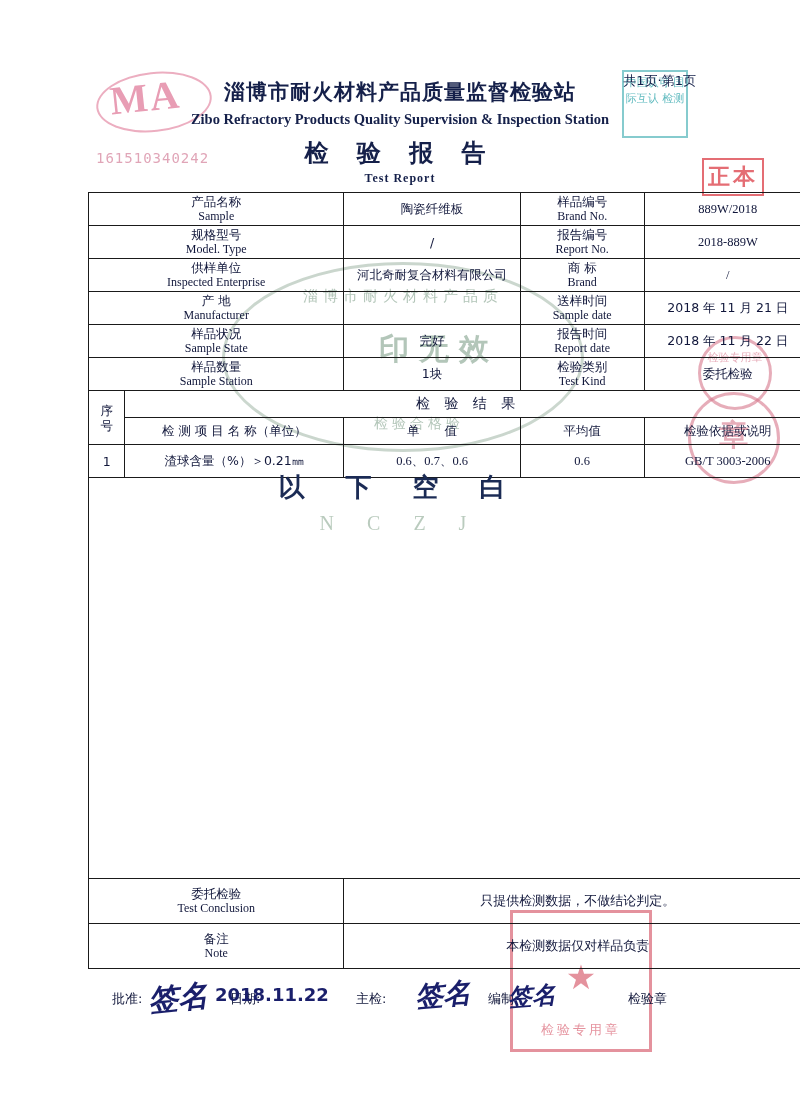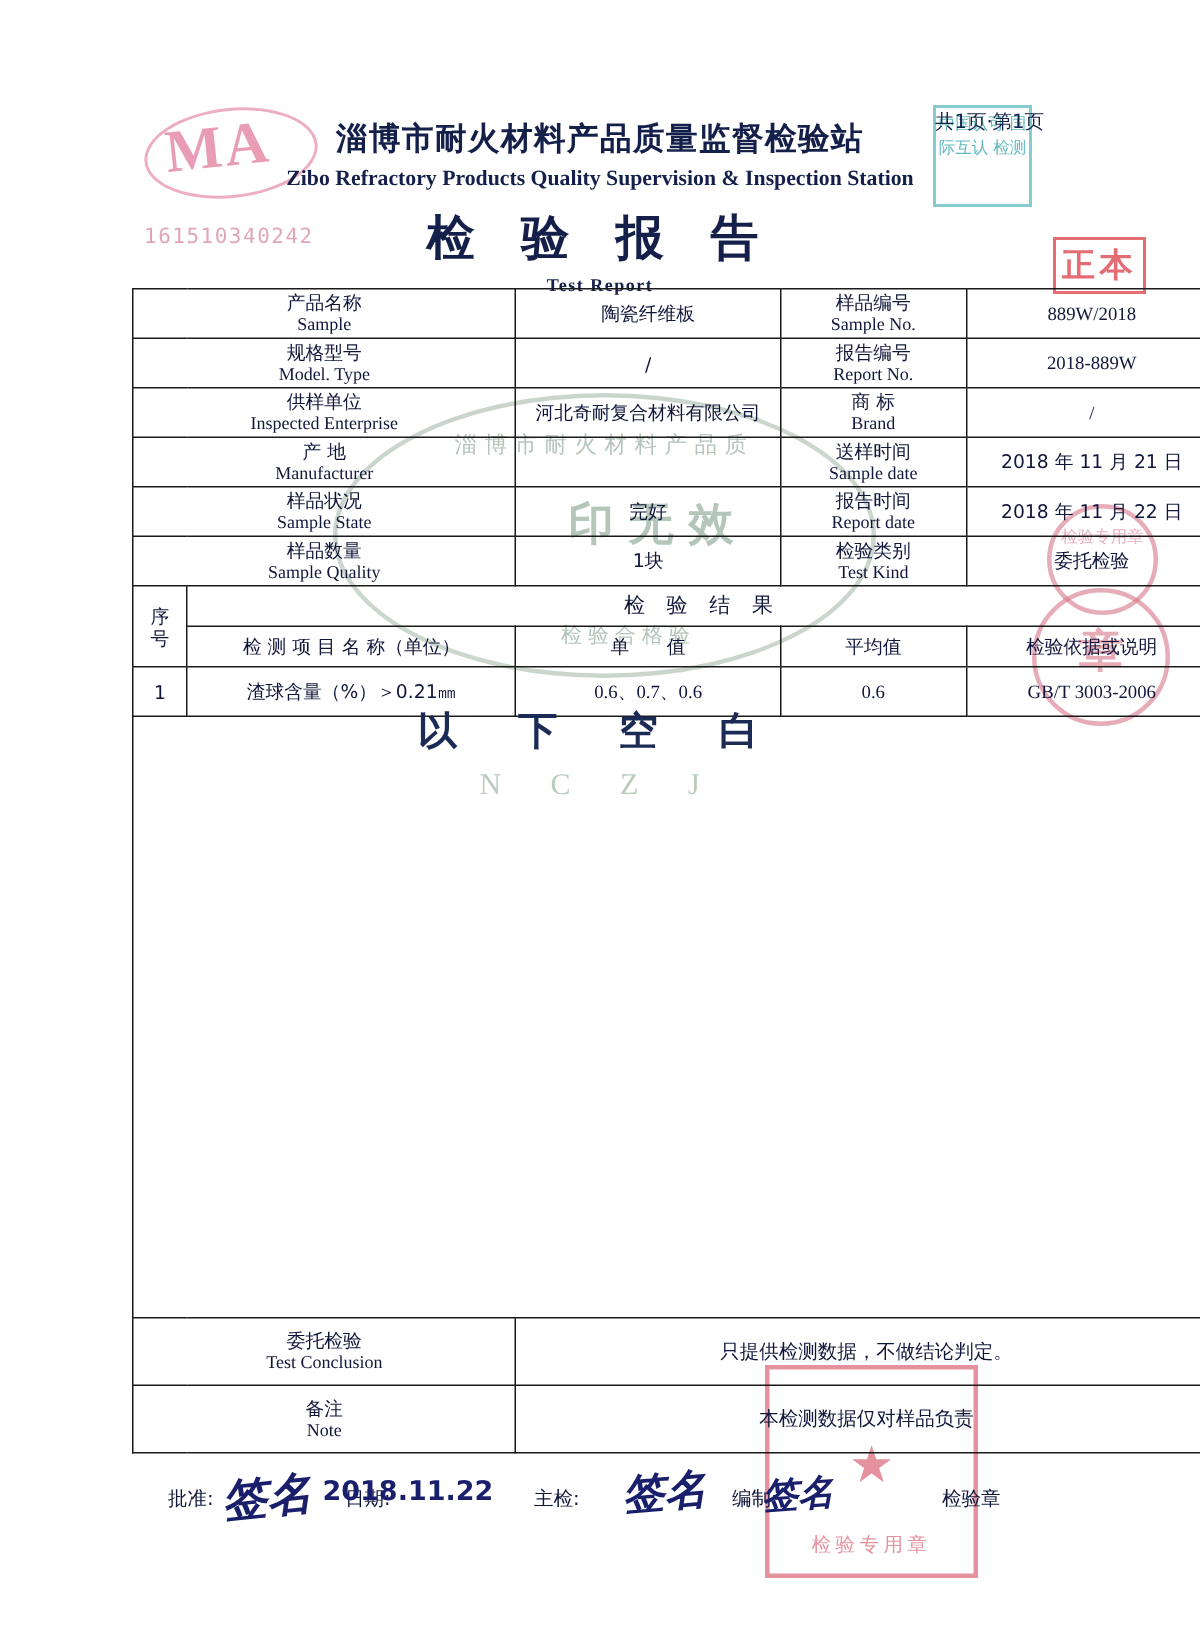--- a/index.html
+++ b/index.html
@@ -39,21 +39,21 @@
     font-family: "DejaVu Sans", sans-serif;
   }
   .title-en {
     font-size: 14.5px;
     font-weight: bold;
     margin-top: 5px;
     color: #15204a;
     font-family: "Liberation Serif", serif;
   }
   .report-cn {
-    font-size: 32px;
+    font-size: 24px;
     font-weight: bold;
     letter-spacing: 10px;
     margin-top: 9px;
     color: #15204a;
     font-family: "DejaVu Sans", sans-serif;
   }
   .report-en {
     font-size: 12px;
     font-weight: bold;
     letter-spacing: 1px;
@@ -398,21 +398,21 @@
   <table class="main">
     <tbody>
         <tr class="row-h">
       <td class="lbl" colspan="2" style="width:148px">
         <span class="cn">产品名称</span>
         <span class="en">Sample</span>
       </td>
       <td class="val" style="width:180px">陶瓷纤维板</td>
       <td class="lbl" style="width:126px">
         <span class="cn">样品编号</span>
-        <span class="en">Sample No.</span>
+        <span class="en">Brand No.</span>
       </td>
       <td class="val val-serif" style="width:170px">889W/2018</td>
     </tr>
 
     <tr class="row-h">
       <td class="lbl" colspan="2">
         <span class="cn">规格型号</span>
         <span class="en">Model. Type</span>
       </td>
       <td class="val">/</td>
@@ -458,21 +458,21 @@
       <td class="lbl">
         <span class="cn">报告时间</span>
         <span class="en">Report date</span>
       </td>
       <td class="val">2018 年 11 月 22 日</td>
     </tr>
 
     <tr class="row-h">
       <td class="lbl" colspan="2">
         <span class="cn">样品数量</span>
-        <span class="en">Sample Quality</span>
+        <span class="en">Sample Station</span>
       </td>
       <td class="val">1块</td>
       <td class="lbl">
         <span class="cn">检验类别</span>
         <span class="en">Test Kind</span>
       </td>
       <td class="val">委托检验</td>
     </tr>
 
     <tr>

